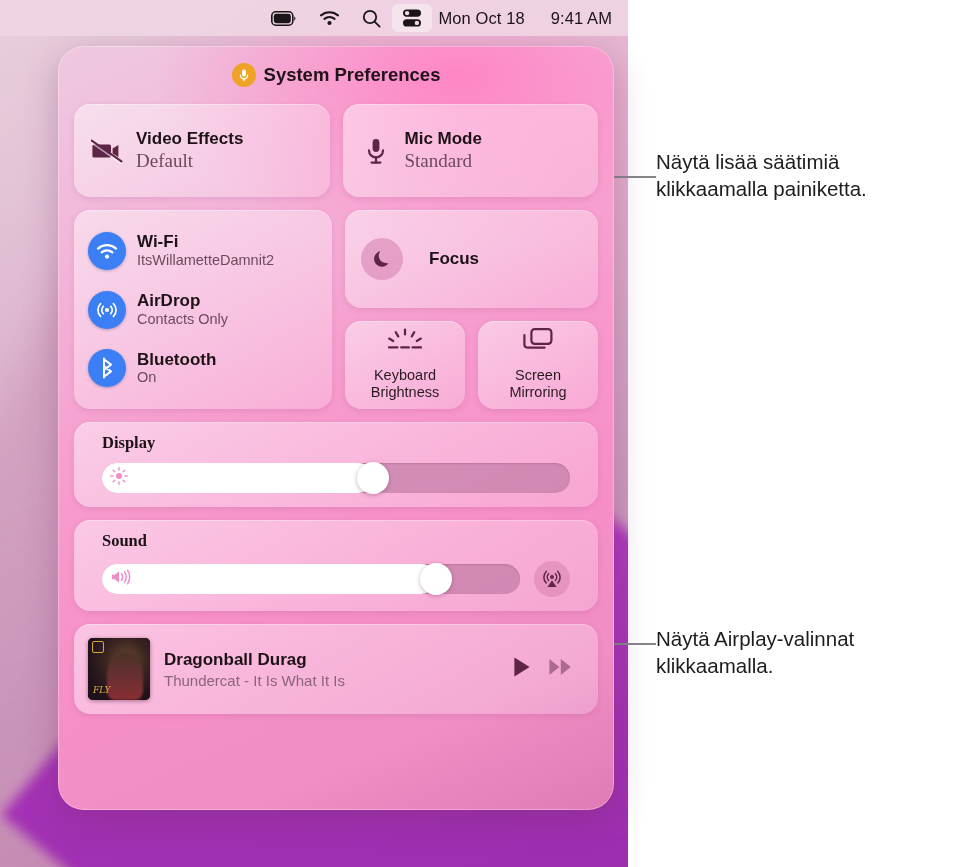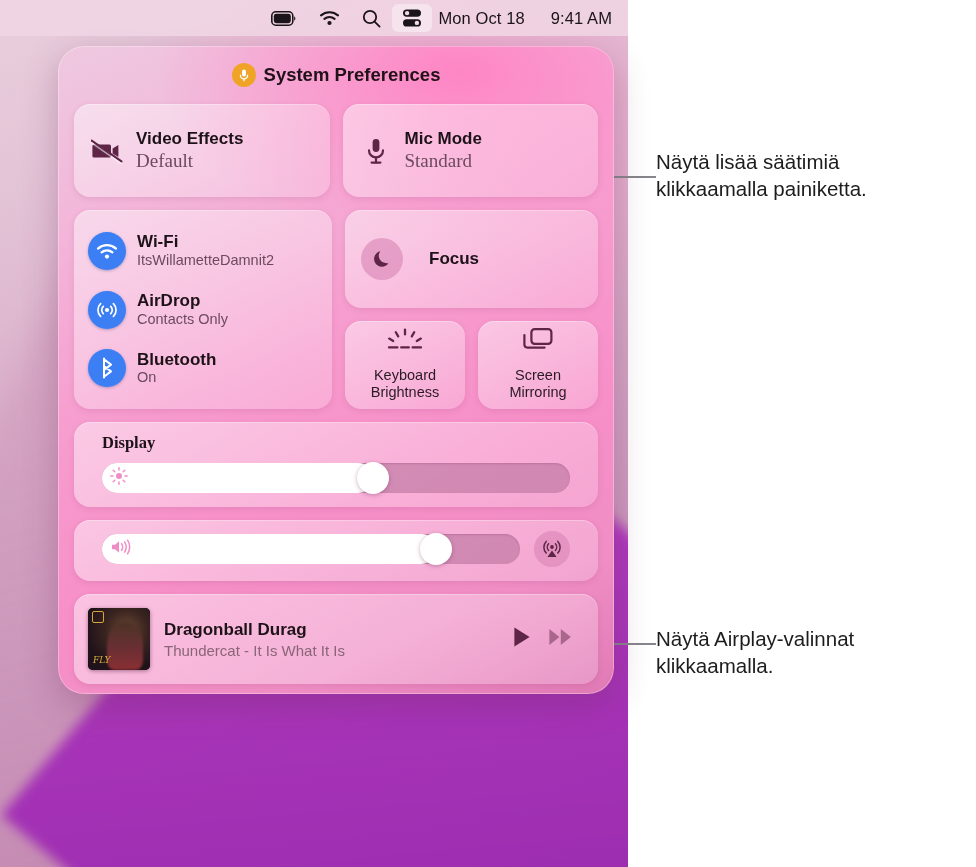--- a/index.html
+++ b/index.html
@@ -65,21 +65,21 @@
   }
   #mb-clock {
     font-size: 16.5px; color: #1b1418; letter-spacing: .1px;
     display: flex; gap: 26px; padding-left: 6px; padding-right: 4px;
     white-space: nowrap;
   }
 
   
   #cc-panel {
     position: absolute; left: 58px; top: 46px;
-    width: 556px; height: 648px;
+    width: 556px; height: 764px;
     border-radius: 26px;
     background:
       radial-gradient(ellipse 420px 240px at 72% 4%, rgba(255,131,196,.95), rgba(255,131,196,0) 72%),
       linear-gradient(157deg, #eec9e0 0%, #f3b5d9 22%, #f79bce 46%, #f78fc8 66%, #f08ec5 84%, #e07ab6 100%);
     box-shadow: 0 10px 34px rgba(110,40,90,.30), inset 0 0 0 1px rgba(255,255,255,.30);
     padding: 0 16px;
     z-index: 30;
   }
 
   #cc-title {
@@ -457,20 +457,21 @@
                   </g>
                 </svg>
               </span>
             </div>
             <div class="knob" id="display-knob" style="left: 58%;"></div>
           </div>
         </div>
       </div>
 
       <div class="tile slider-card">
+        <div class="sc-title">Sound</div>
         <div class="slider-wrap">
           <div class="track">
             <div class="fill" id="sound-fill" style="width: 80%;">
               <span>
                 <svg width="22" height="16" viewBox="0 0 22 16">
                   <path d="M2 5.8 H5 L9 2.2 V13.8 L5 10.2 H2 z" fill="#ef8ec6"></path>
                   <path d="M11.6 4.6 a6.4 6.4 0 0 1 0 6.8" fill="none" stroke="#ef8ec6" stroke-width="1.5" stroke-linecap="round"></path>
                   <path d="M14.6 2.8 a9.8 9.8 0 0 1 0 10.4" fill="none" stroke="#ef8ec6" stroke-width="1.5" stroke-linecap="round"></path>
                   <path d="M17.6 1.2 a13 13 0 0 1 0 13.6" fill="none" stroke="#ef8ec6" stroke-width="1.5" stroke-linecap="round"></path>
                 </svg>

